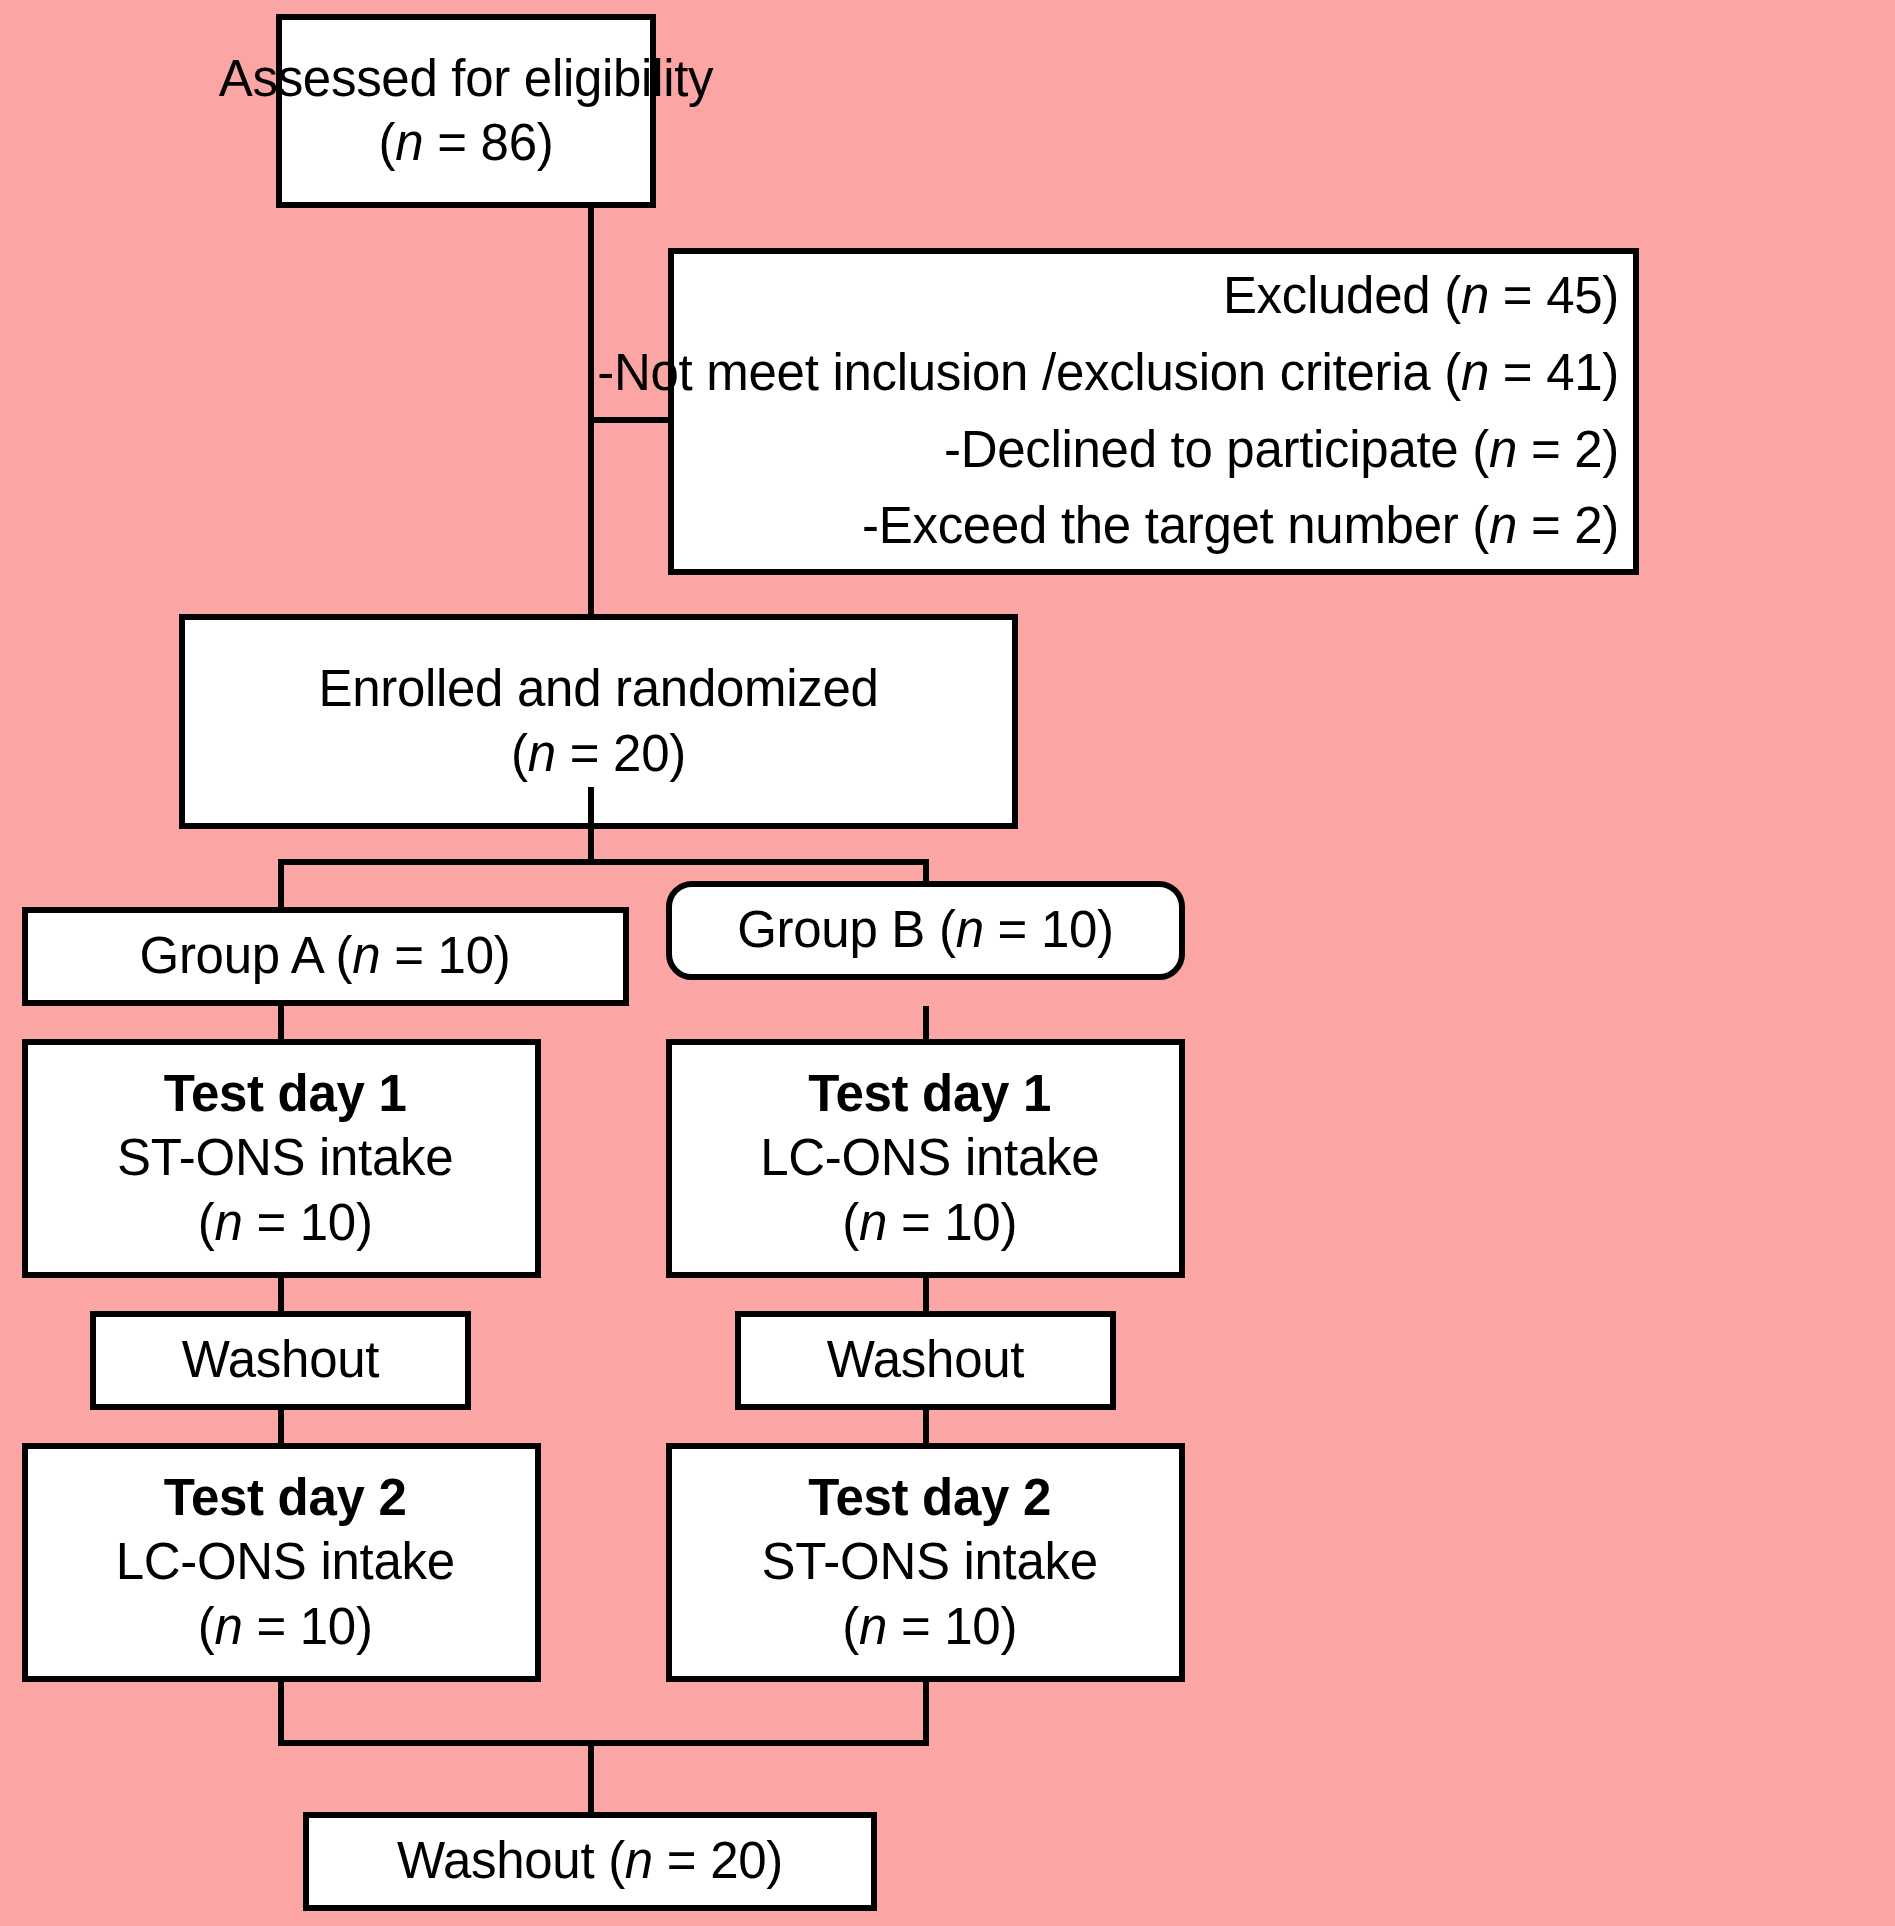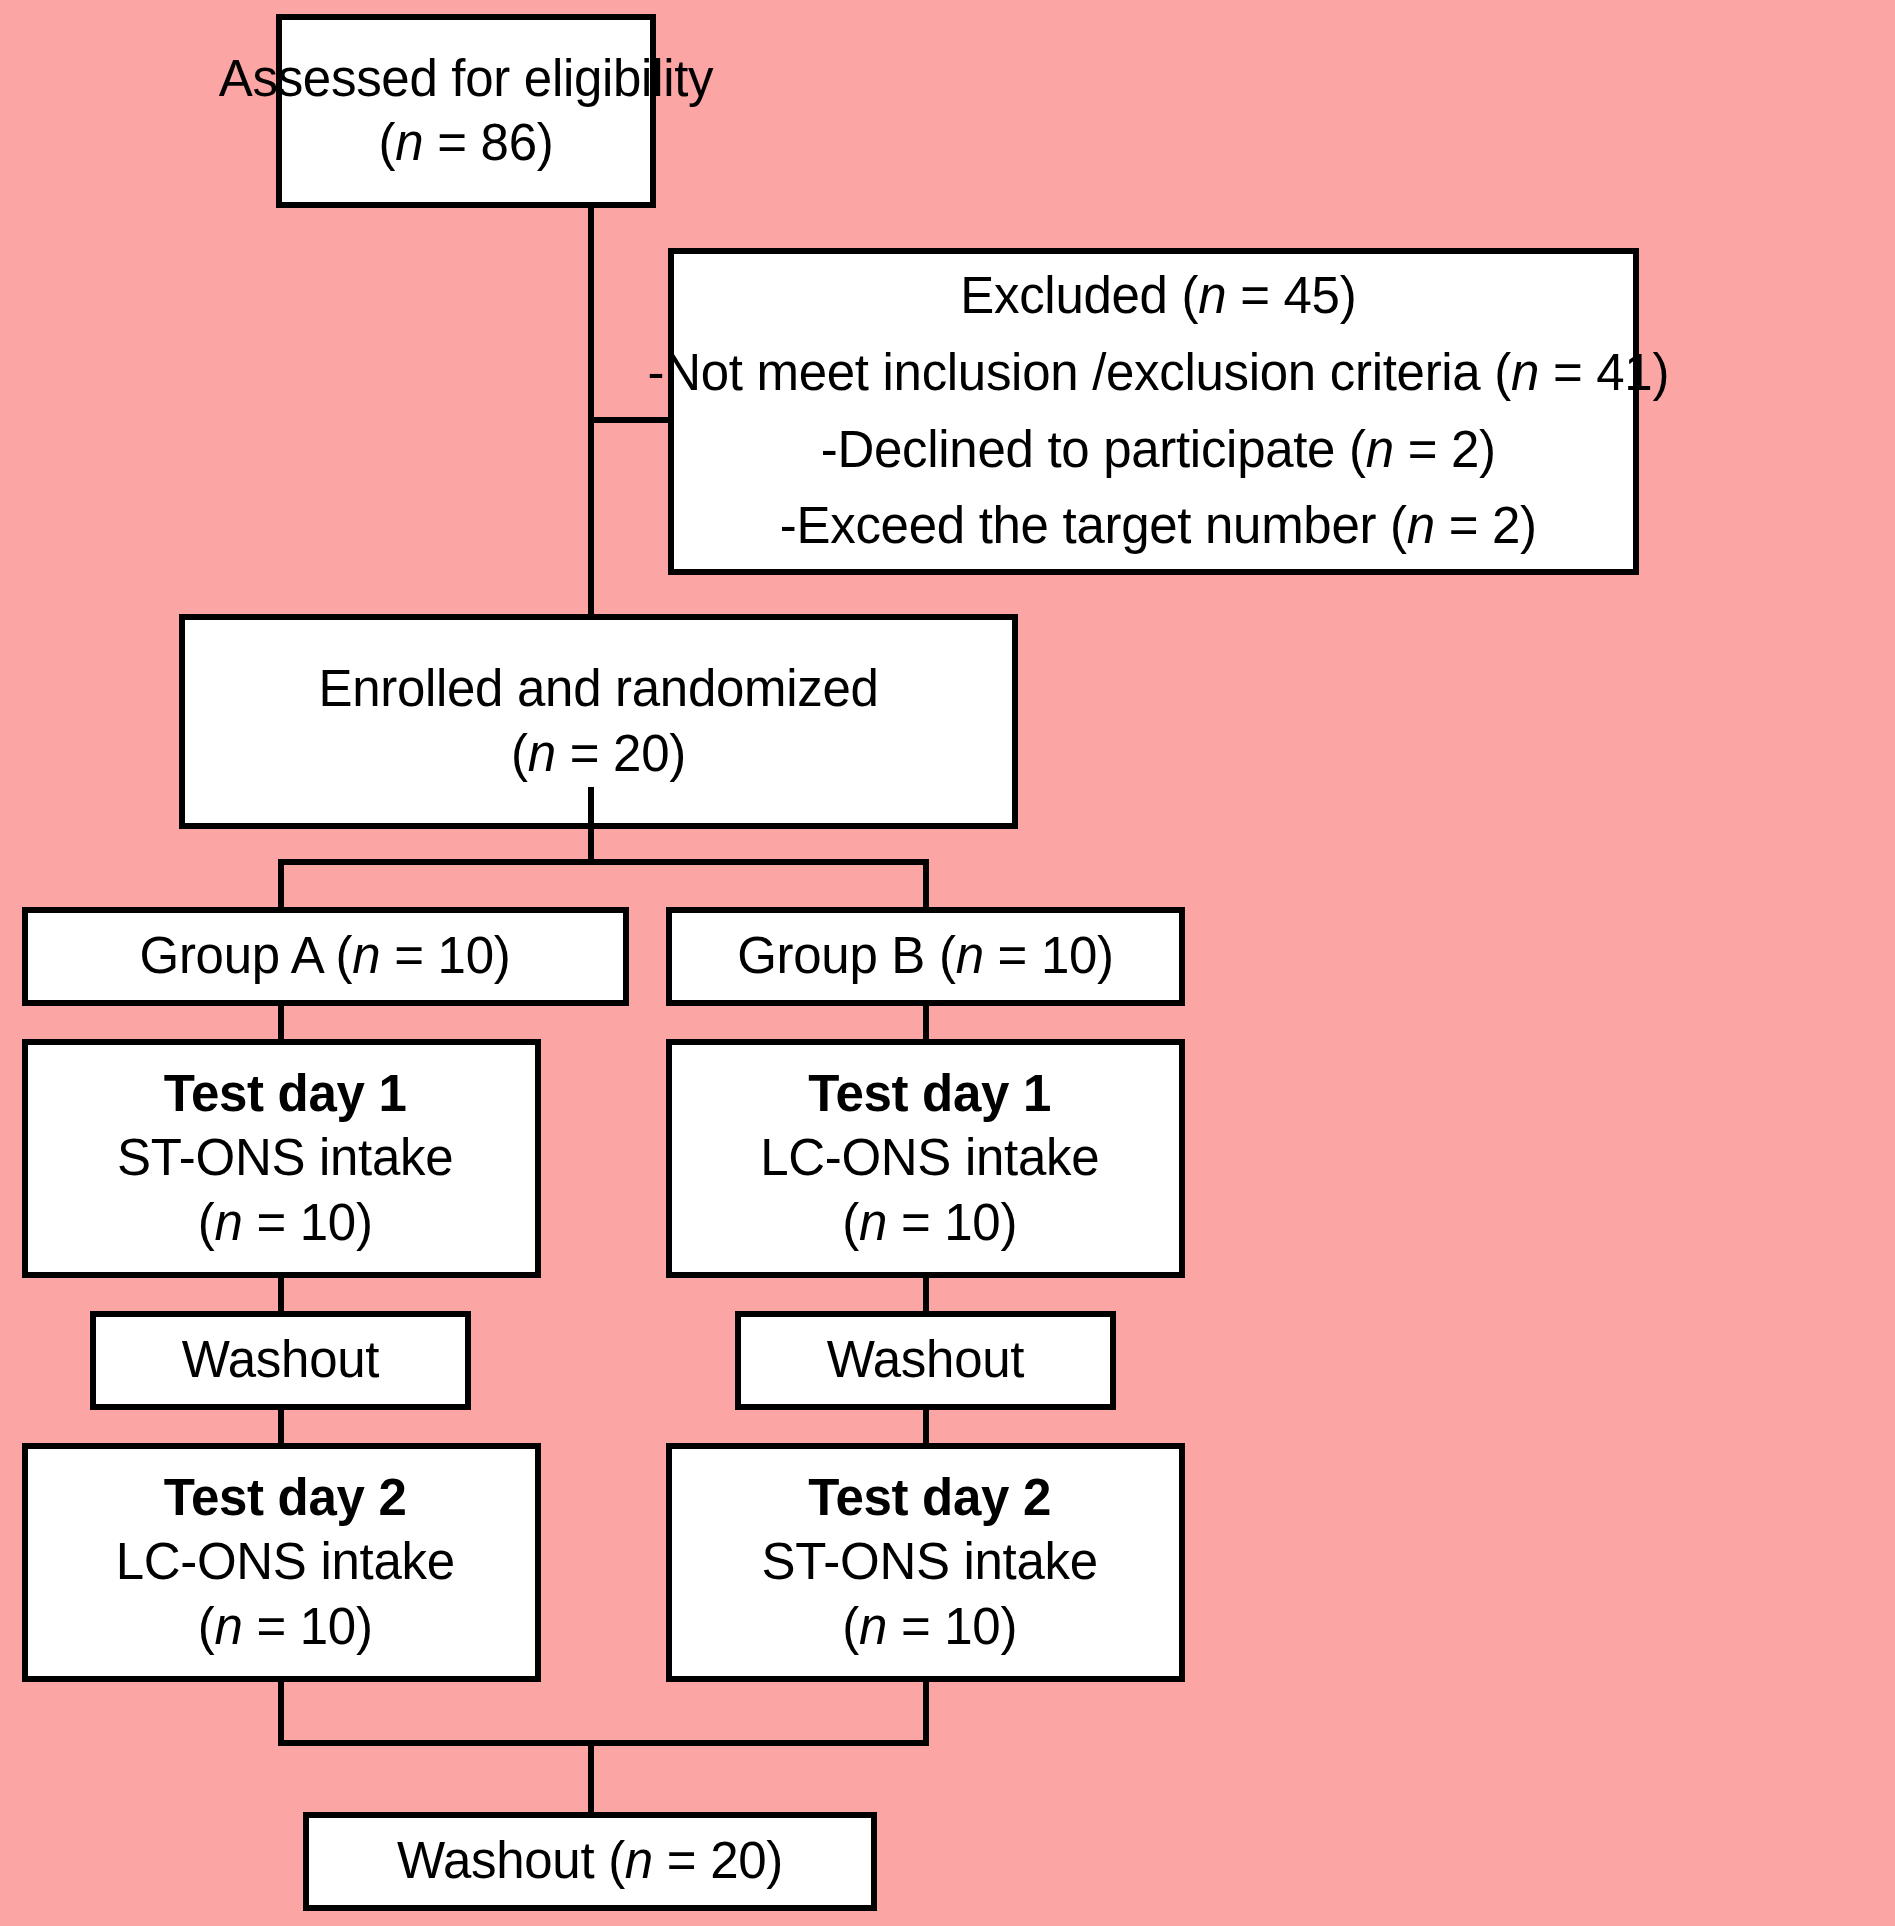--- a/index.html
+++ b/index.html
@@ -53,21 +53,21 @@
     background: #000000;
   }
   .hline {
     position: absolute;
     height: 6.2px;
     background: #000000;
   }
 
   
   #excluded-box {
-    align-items: center;
+    align-items: flex-end;
     justify-content: center;
     padding-left: 23.6px;
     padding-right: 14px;
   }
   #excluded-box .ln {
     text-align: left;
     font-size: 51px;
     padding: 6.2px 0;
   }
 </style>
@@ -99,21 +99,21 @@
 
   <div class="vline" style="left:588px; top:787px; height:78px;"></div>
   <div class="hline" style="left:278px; top:859px; width:651px;"></div>
   <div class="vline" style="left:278px; top:859px; height:51px;"></div>
   <div class="vline" style="left:923px; top:859px; height:51px;"></div>
 
   <div class="box" id="group-a-box" style="left:21.5px; top:907px; width:607px; height:99px;">
     <span class="ln"><span>Group A (</span><span class="ital">n</span><span> = 10)</span></span>
   </div>
 
-  <div class="box" id="group-b-box" style="left:666px; top:907px; width:519px; height:99px;">
+  <div class="box" id="group-b-box" style="left:666px; top:881px; width:519px; height:99px;border-radius:26px;">
     <span class="ln"><span>Group B (</span><span class="ital">n</span><span> = 10)</span></span>
   </div>
 
   <div class="vline" style="left:278px; top:1006px; height:33px;"></div>
   <div class="vline" style="left:923px; top:1006px; height:33px;"></div>
 
   <div class="box pad-left" id="a-day1-box" style="left:21.5px; top:1039px; width:519px; height:239px;">
     <span class="ln left bold">Test day 1</span>
     <span class="ln">ST-ONS intake</span>
     <span class="ln"><span>(</span><span class="ital">n</span><span> = 10)</span></span>

